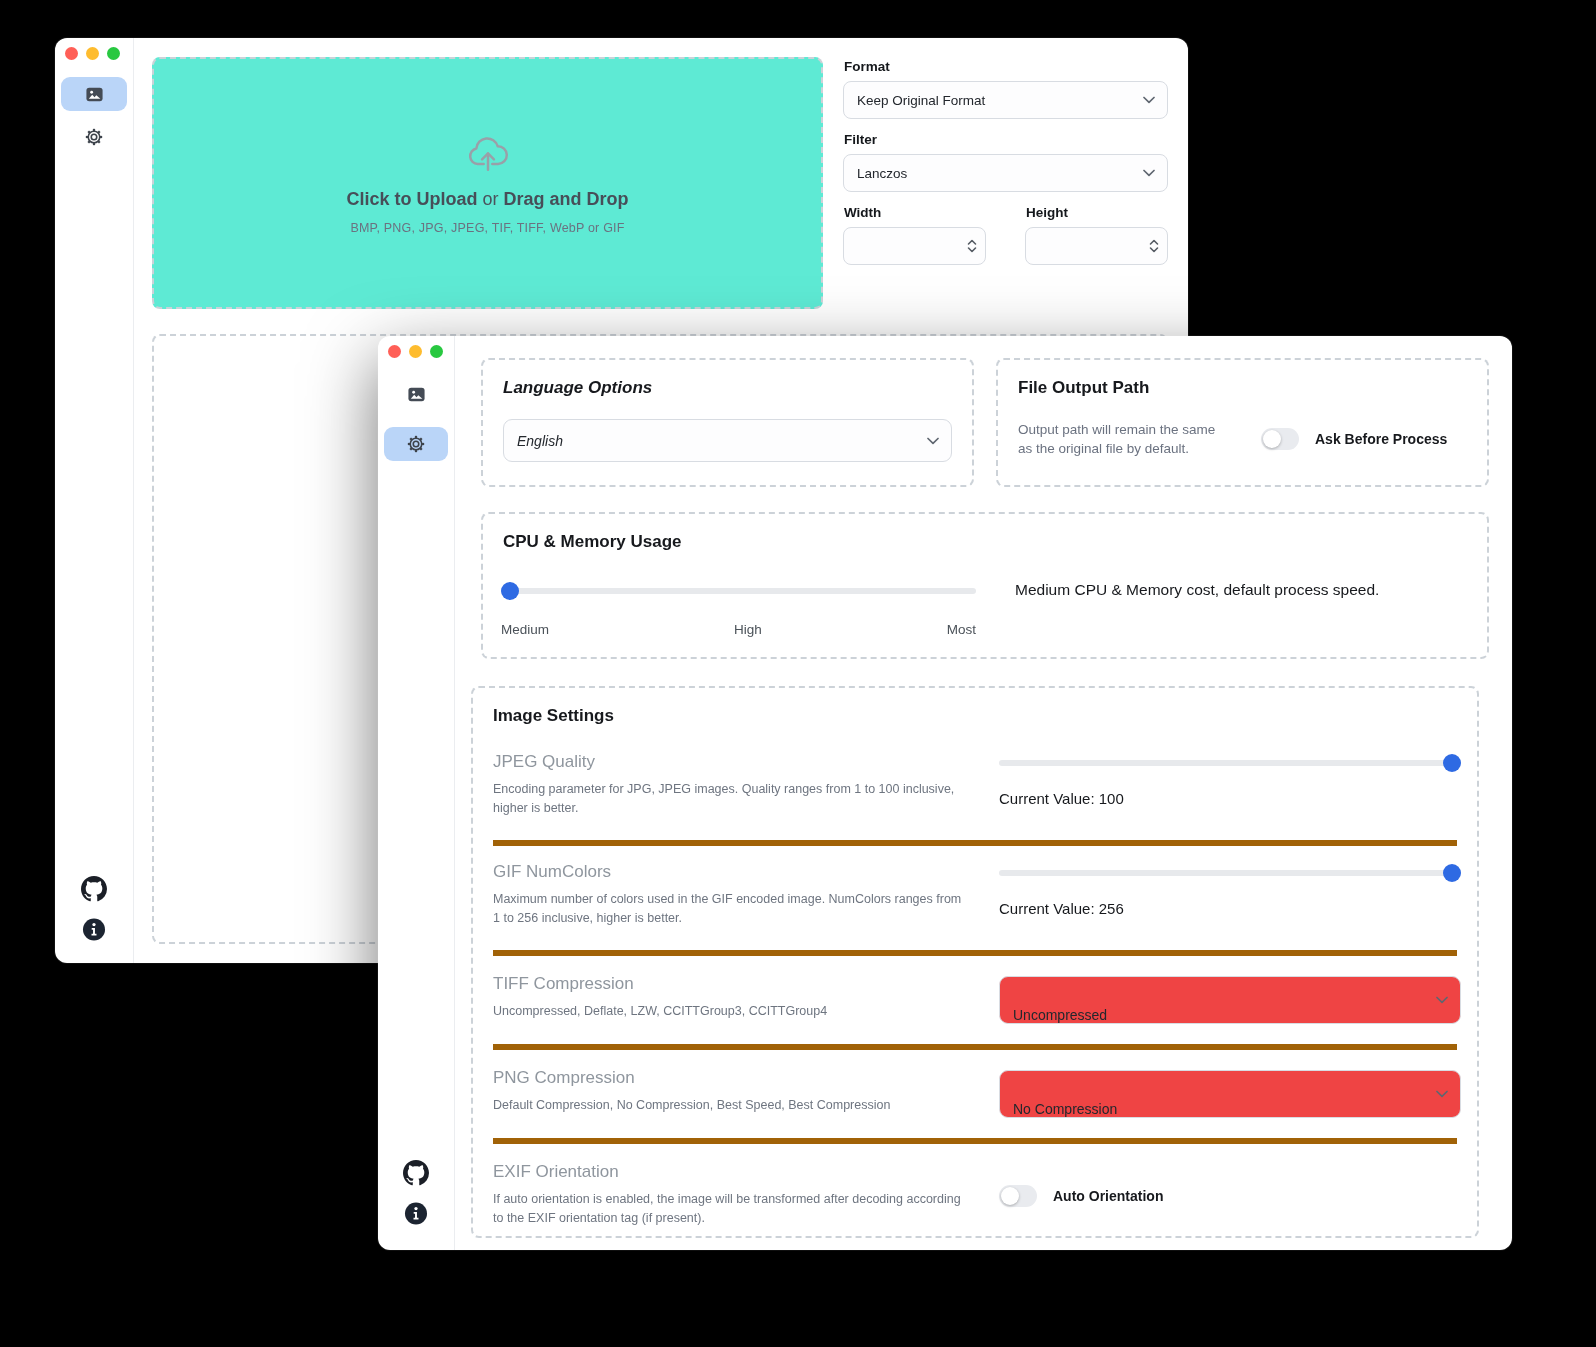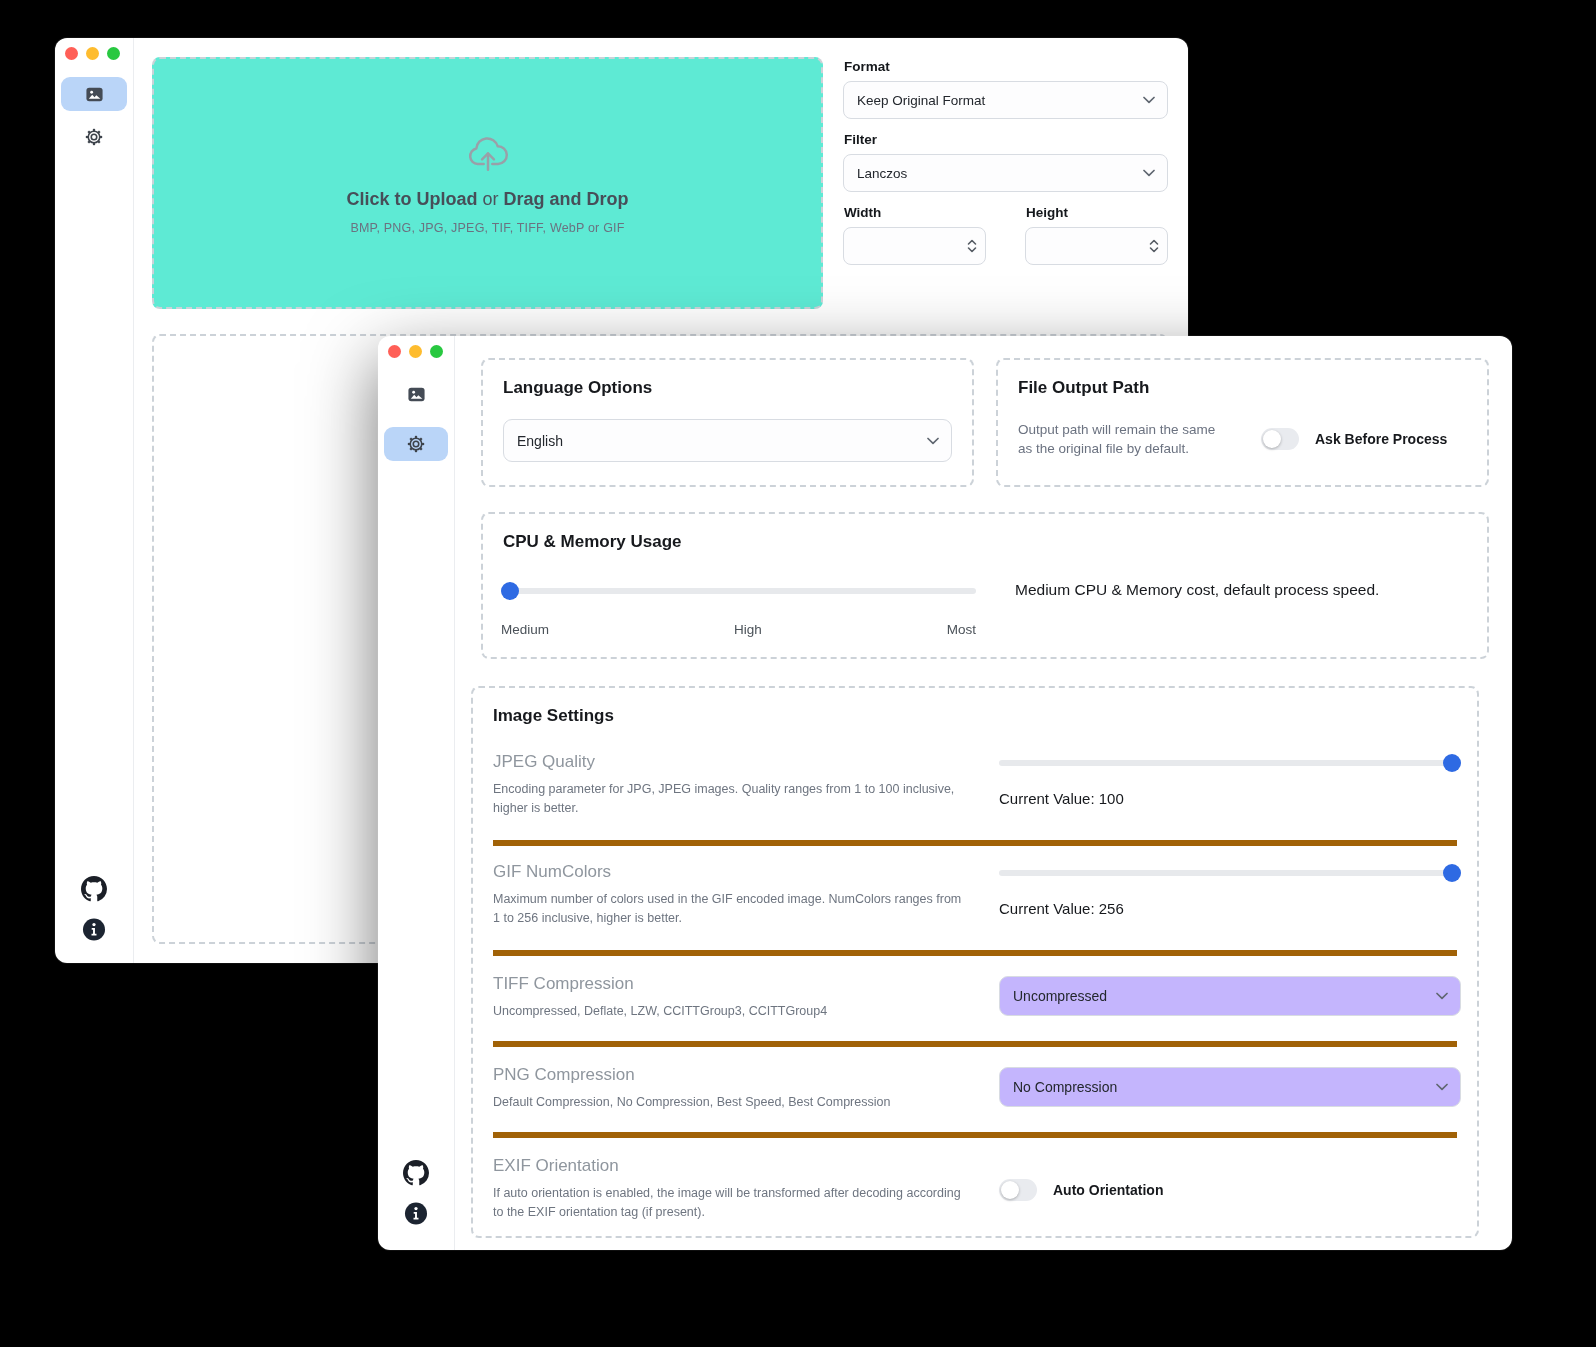--- a/index.html
+++ b/index.html
@@ -47,21 +47,21 @@
               display:flex; align-items:center; padding:0 8px 0 13px; }
   .numinput input { border:none; outline:none; background:transparent; width:100%;
                     font-size:13.5px; color:#23272d; font-family:"Liberation Sans",sans-serif; }
   .stepper { display:flex; flex-direction:column; gap:3px; align-items:center; cursor:pointer; }
 
   .queue { left:97px; top:296px; width:1016px; height:610px; }
 
   
   .panel-title { font-size:17px; font-weight:700; color:#17191d; }
 
-  .panel.lang { left:103px; top:22px; width:493px; height:129px; padding:18px 20px; }
+  .panel.lang { left:103px; top:22px; width:493px; height:129px; padding:18px 20px;font-style:italic; }
   .select.big { height:43px; margin-top:21px; border-radius:9px; font-size:14px;text-align:center; }
 
   .panel.outp { left:618px; top:22px; width:493px; height:129px; padding:18px 20px; }
   .outp-row { display:flex; align-items:center; margin-top:22px; }
   .outp-desc { width:215px; font-size:13.5px; color:#6b7280; line-height:1.42; }
   .toggle { width:38px; height:22px; border-radius:11px; background:#e9ebef; position:relative;
             flex:none; cursor:pointer; }
   .toggle .knob { position:absolute; left:2px; top:2px; width:18px; height:18px; border-radius:50%;
                   background:#fff; box-shadow:0 1px 3px rgba(0,0,0,.28); }
   .toggle-label { margin-left:16px; font-size:14px; font-weight:700; color:#17191d; white-space:nowrap; }
@@ -77,21 +77,21 @@
   .panel.imgset { left:93px; top:350px; width:1008px; height:552px; padding:18px 20px 0; }
   .set-row { display:flex; border-top:6px solid #a16207; padding:16px 0 22px; margin-top:0; }
   .set-row.first { border-top:none; margin-top:10px; }
   .set-row.slim { padding:18px 0 20px; }
   .set-left { width:475px; flex:none; }
   .set-right { margin-left:31px; width:462px; flex:none; }
   .set-title { font-size:17px; color:#8f969e; font-weight:500; }
   .set-desc { font-size:12.5px; color:#6e7580; line-height:1.52; margin-top:8px; }
   .set-right .track { margin-top:8px; }
   .curval { margin-top:24px; font-size:15px; color:#17191d; }
-  .select.row-select { height:40px; border-radius:9px; font-size:14px; background:#c4b5fd; margin-top:2px; }
+  .select.row-select { height:48px; border-radius:9px; font-size:14px; background:#ef4444; margin-top:2px;align-items:flex-end; }
   .exif-right { display:flex; align-items:center; margin-top:2px; }
 </style>
 </head>
 <body>
 
 <svg width="0" height="0" style="position:absolute">
   <defs>
     <g id="img-icon">
       <rect x="1.5" y="3" width="17" height="14" rx="3" fill="#444b55"></rect>
       <circle cx="7" cy="7.6" r="1.5" fill="#fff"></circle>

